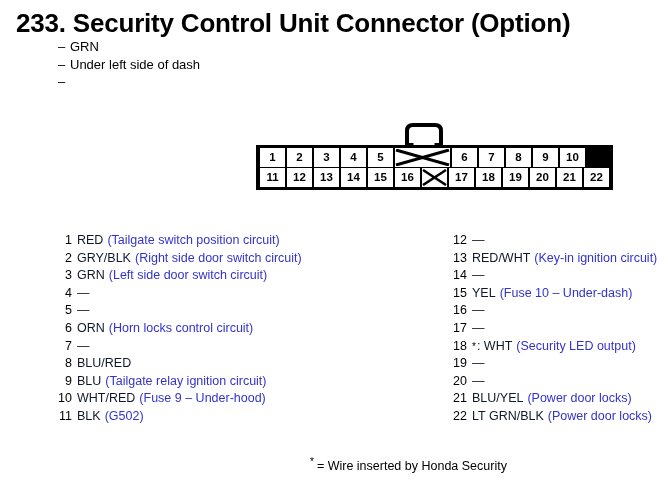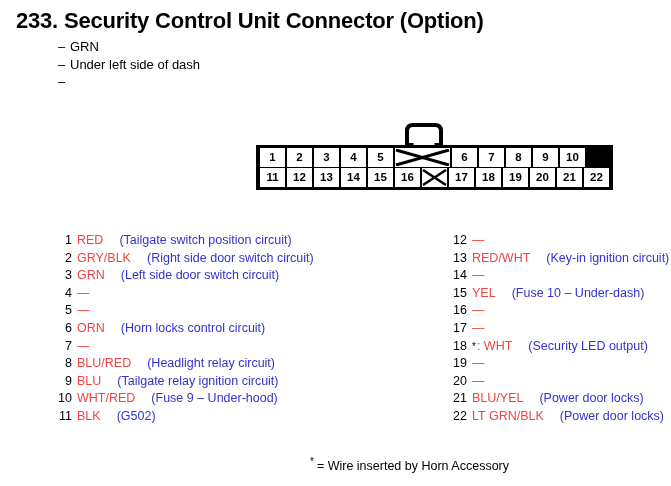--- a/index.html
+++ b/index.html
@@ -15,21 +15,21 @@
     font-family: "Liberation Sans", sans-serif;
     color: #000000;
     -webkit-font-smoothing: antialiased;
   }
 
   
   #page-title {
     position: absolute;
     left: 16px;
     top: 8px;
-    font-size: 22px;
+    font-size: 26px;
     font-weight: bold;
     letter-spacing: -0.2px;
     white-space: nowrap;
   }
   #notes-list {
     position: absolute;
     left: 58px;
     top: 38px;
     width: 500px;
   }
@@ -109,24 +109,24 @@
   .pin-num {
     flex: 0 0 18px;
     text-align: right;
     margin-right: 5px;
   }
   .pin-star {
     font-size: 10px;
     vertical-align: super;
     margin-right: 1px;
   }
-  .pin-wire { color: #ef4444; }
+  .pin-wire { color: #0f172a; }
   .pin-desc {
     color: #3333cc;
-    margin-left: 16px;
+    margin-left: 4px;
   }
   .pin-desc:empty { margin-left: 0; }
 
   
   #footnote {
     position: absolute;
     left: 310px;
     top: 456px;
     font-size: 12.5px;
     white-space: nowrap;
@@ -232,21 +232,20 @@
       <span class="pin-wire">ORN</span>
       <span class="pin-desc">(Horn locks control circuit)</span>
     </div>
     <div class="pin-entry">
       <span class="pin-num">7</span>
       <span class="pin-wire">—</span>
     </div>
     <div class="pin-entry">
       <span class="pin-num">8</span>
       <span class="pin-wire">BLU/RED</span>
-      <span class="pin-desc">(Headlight relay circuit)</span>
     </div>
     <div class="pin-entry">
       <span class="pin-num">9</span>
       <span class="pin-wire">BLU</span>
       <span class="pin-desc">(Tailgate relay ignition circuit)</span>
     </div>
     <div class="pin-entry">
       <span class="pin-num">10</span>
       <span class="pin-wire">WHT/RED</span>
       <span class="pin-desc">(Fuse 9 – Under-hood)</span>
@@ -305,14 +304,14 @@
       <span class="pin-desc">(Power door locks)</span>
     </div>
     <div class="pin-entry">
       <span class="pin-num">22</span>
       <span class="pin-wire">LT GRN/BLK</span>
       <span class="pin-desc">(Power door locks)</span>
     </div>
   </div>
 
 <div id="footnote">
-  <span class="fn-star">*</span><span>= Wire inserted by Horn Accessory</span>
+  <span class="fn-star">*</span><span>= Wire inserted by Honda Security</span>
 </div>
 
 </body></html>

